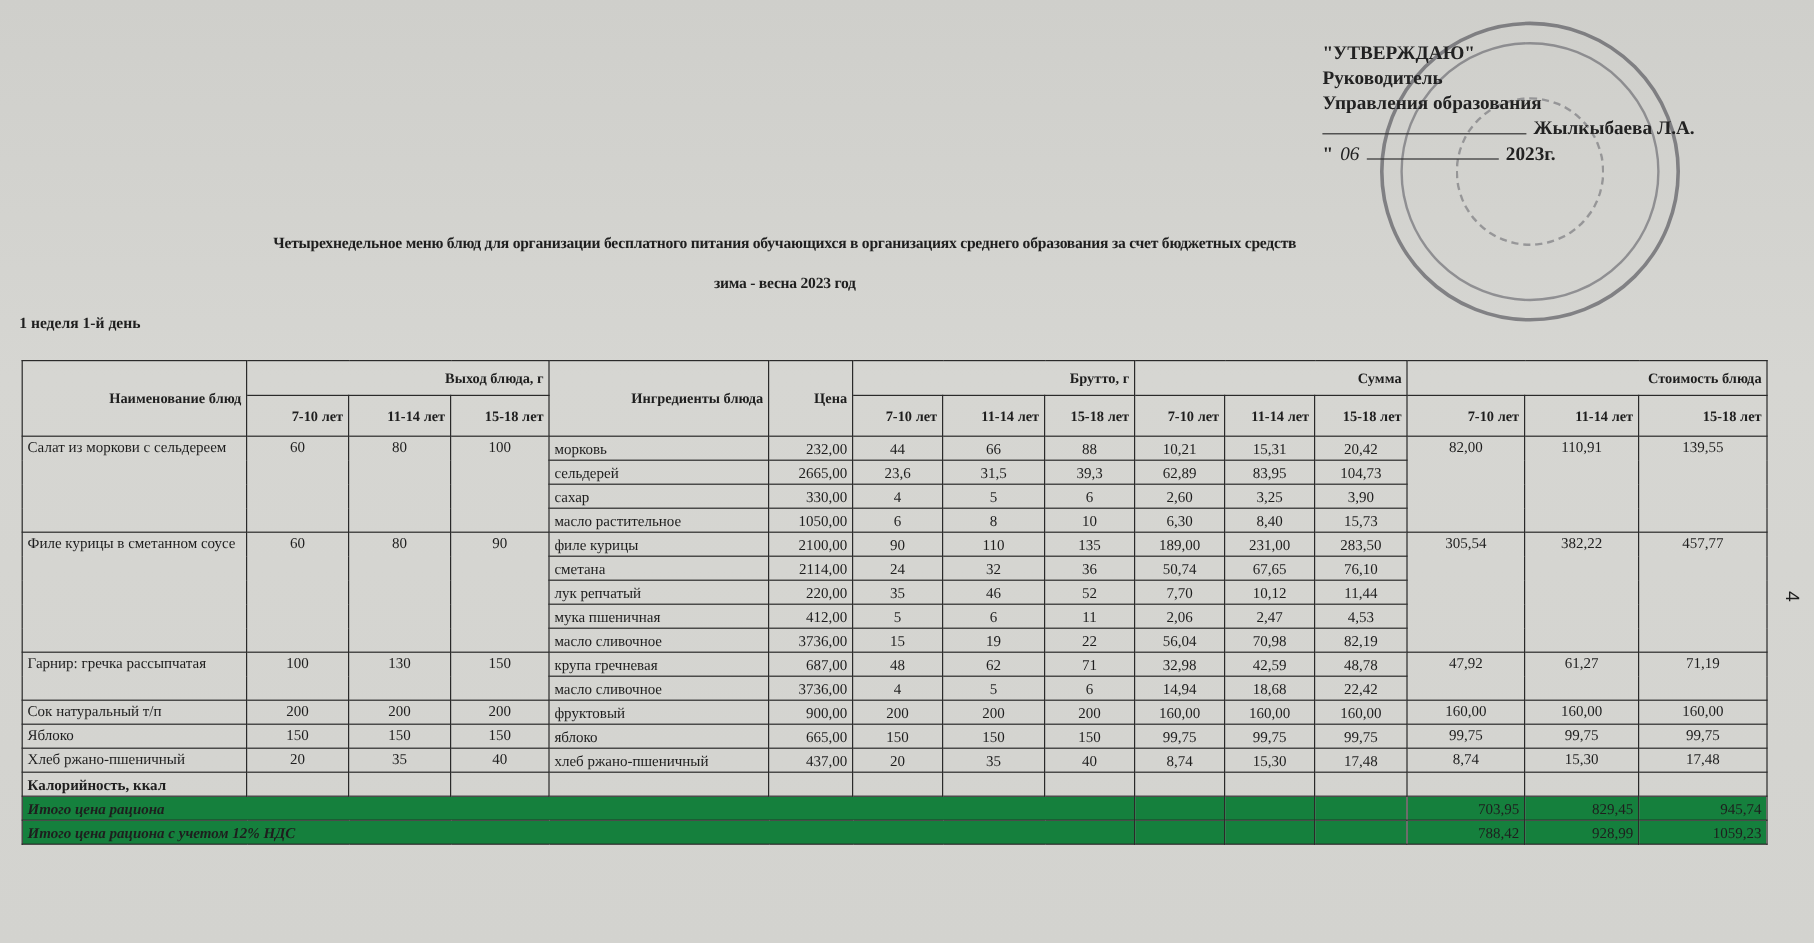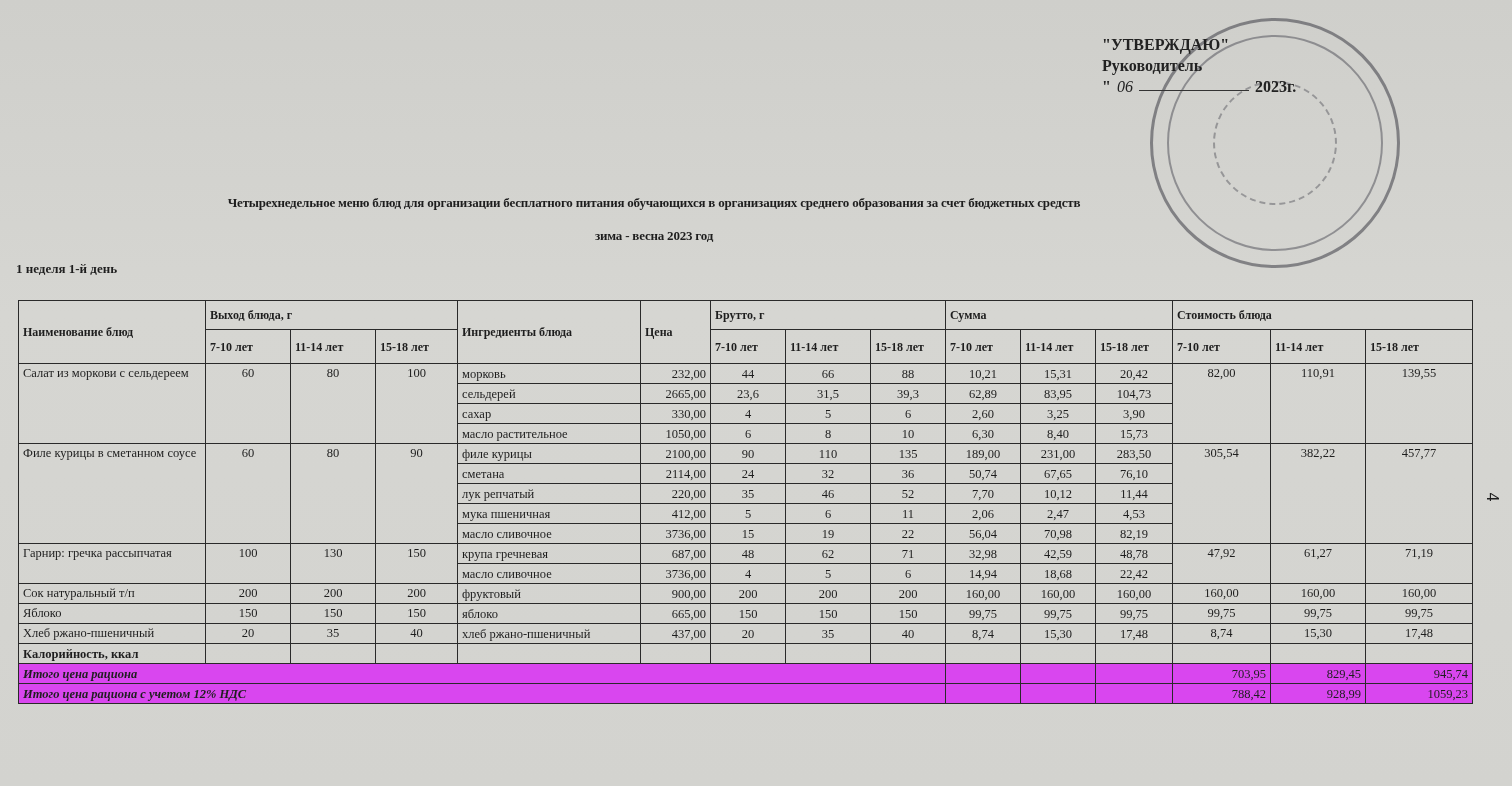--- a/index.html
+++ b/index.html
@@ -34,38 +34,43 @@
   }
   .page-num {
     position:absolute; left:1488px; top:488px; font-size:16px; transform:rotate(90deg);
     font-family:"Liberation Sans", sans-serif;
   }
   table {
     position:absolute; left:18px; top:300px; border-collapse:collapse; table-layout:fixed;
     font-size:12.5px; font-family:"Liberation Serif", serif;
   }
   td, th { border:1.5px solid #2a2a2a; padding:0 4px; height:19px; line-height:18px; overflow:hidden; white-space:nowrap; }
-  th { font-weight:bold; font-size:12px; text-align:left; }
+  th { font-weight:bold; font-size:12px; text-align:right; }
   td.c { text-align:center; }
   td.r { text-align:right; }
   td.l { text-align:left; }
   td.name { vertical-align:top; white-space:normal; line-height:19px; }
   td.vt { vertical-align:top; text-align:center; }
-  tr.total td { background:#d946ef; font-style:italic; font-weight:bold;font-family:Liberation Serif, serif; }
+  tr.total td { background:#15803d; font-style:italic; font-weight:bold;font-family:Liberation Serif, serif; }
   tr.total td.val { font-style:normal; font-weight:normal; text-align:right; }
   tr.cal td.lbl { font-weight:bold; }
 </style>
 </head>
 <body>
 
 <div class="stamp"></div>
 
 <div class="approve">
   <div>"УТВЕРЖДАЮ"</div>
   <div>Руководитель</div>
+  <div>Управления образования</div>
+  <div class="line2">
+    <span class="sign-line"></span>
+    <span>Жылкыбаева Л.А.</span>
+  </div>
   <div class="line2">
     <span>"</span>
       <span style="font-style:italic;font-weight:normal;">06</span>
     <span class="sign-line" style="width:110px"></span>
     <span>2023г.</span>
   </div>
 </div>
 
 <div class="title">Четырехнедельное меню блюд для организации бесплатного питания обучающихся в организациях среднего образования за счет бюджетных средств</div>
 <div class="title sub">зима - весна 2023 год</div>

